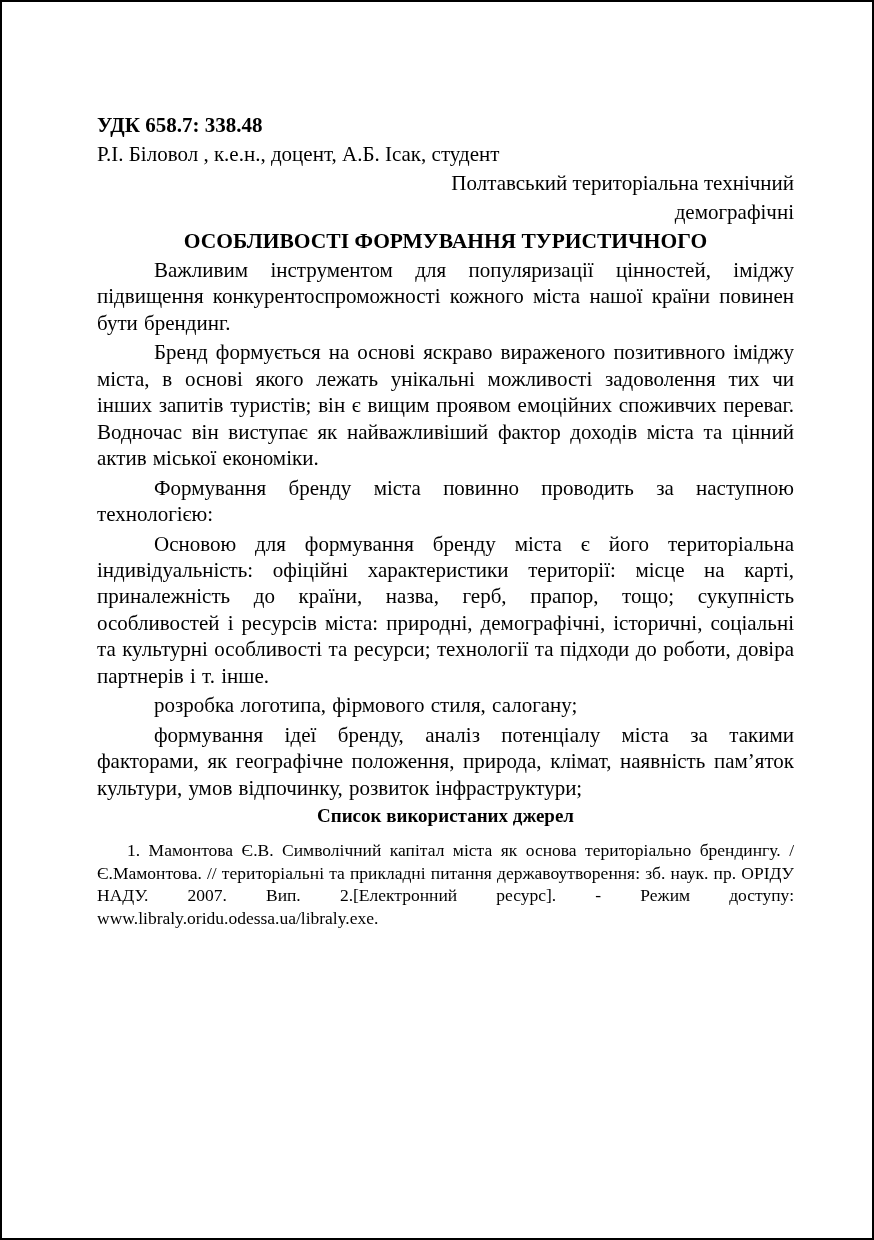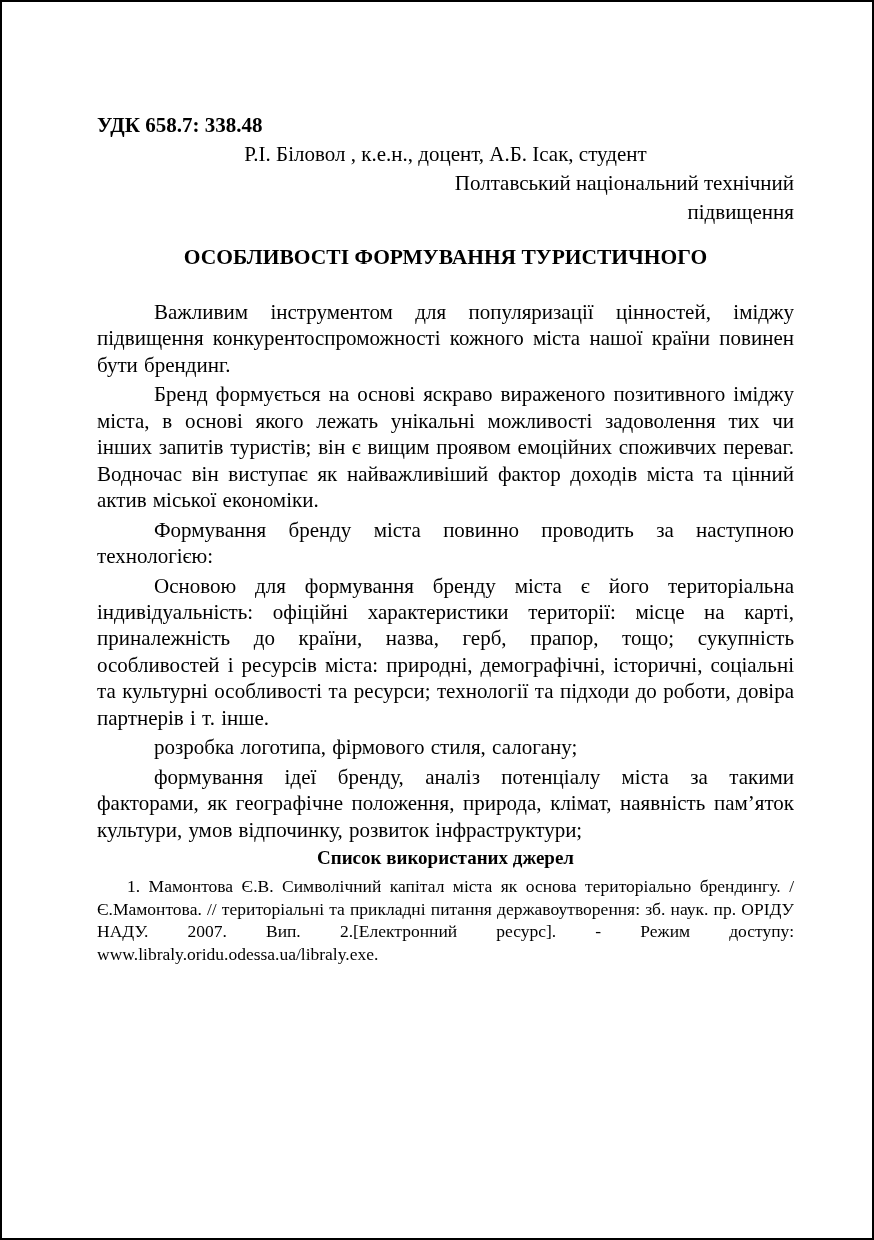--- a/index.html
+++ b/index.html
@@ -26,72 +26,71 @@
   }
   .udk {
     font-weight: bold;
     font-size: 21px;
     line-height: 1.45;
     text-align: left;
   }
   .byline {
     font-size: 21px;
     line-height: 1.38;
-    text-align: center;
+    text-align: left;
   }
   .affil {
     font-size: 21px;
     line-height: 1.38;
     text-align: right;
   }
   .title {
     font-size: 21.5px;
     font-weight: bold;
     line-height: 1.38;
     text-align: center;
-    margin: 16px;
+    margin: 0;
   }
   .body-text {
-    margin-top: 26px;
   }
   .body-text p {
     margin: 0 0 3px 0;
     font-size: 21px;
     line-height: 1.26;
     text-align: justify;
     text-indent: 57px;
     word-spacing: 1px;
   }
   .refs-heading {
     margin-top: 0;
     font-size: 19px;
     font-weight: bold;
     text-align: center;
     line-height: 1.3;
   }
   .refs p {
-    margin: 4px 0 0 0;
+    margin: 10px 0 0 0;
     font-size: 17.5px;
     line-height: 1.3;
     text-align: justify;
     text-indent: 30px;
   }
 </style>
 </head>
 <body>
 
 <div class="page">
   <div class="content">
 
     <div class="udk">УДК  658.7: 338.48</div>
 
     <div class="byline">Р.І. Біловол , к.е.н., доцент, А.Б. Ісак, студент</div>
 
-    <div class="affil">Полтавський національний технічний</div>
-    <div class="affil">підвищення</div>
+    <div class="affil">Полтавський територіальна технічний</div>
+    <div class="affil">демографічні</div>
 
     <div class="title">
       <div>ОСОБЛИВОСТІ ФОРМУВАННЯ ТУРИСТИЧНОГО</div>
     </div>
 
     <div class="body-text">
       <p>Важливим інструментом для популяризації цінностей, іміджу підвищення конкурентоспроможності кожного міста нашої країни повинен бути  брендинг.</p>
       <p>Бренд формується на основі яскраво вираженого позитивного іміджу міста, в основі якого лежать унікальні можливості задоволення тих чи інших запитів туристів; він є вищим проявом емоційних споживчих переваг. Водночас він виступає як найважливіший фактор доходів міста та цінний актив міської економіки.</p>
       <p>Формування бренду міста повинно проводить за наступною технологією:</p>
       <p>Основою для формування бренду міста є його територіальна індивідуальність: офіційні характеристики території: місце на карті, приналежність до країни, назва, герб, прапор, тощо; сукупність особливостей і ресурсів міста: природні, демографічні, історичні, соціальні та культурні особливості та ресурси; технології та підходи до роботи, довіра партнерів і т. інше.</p>

